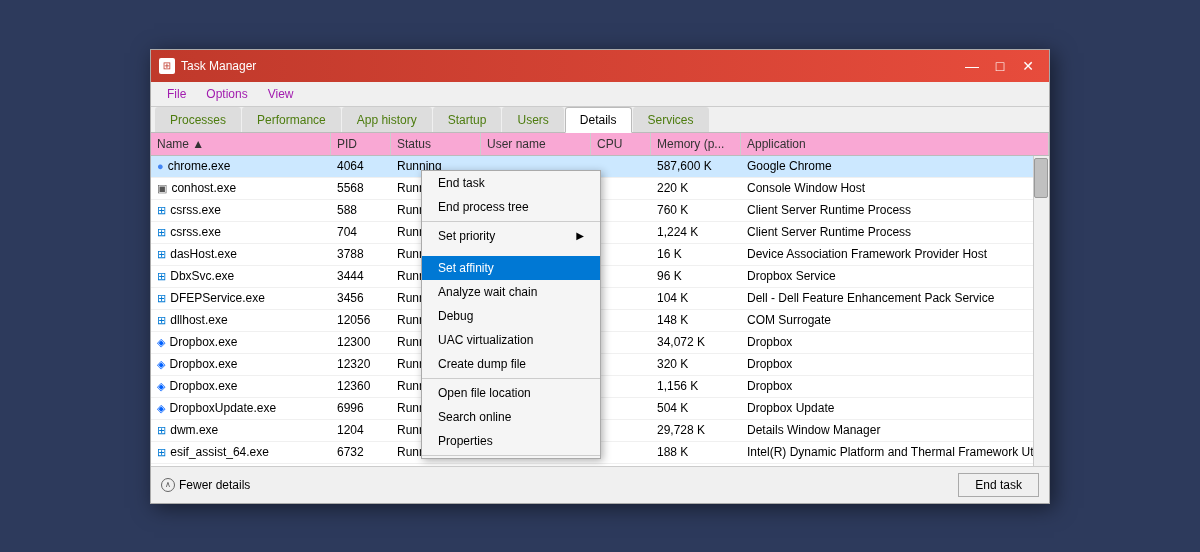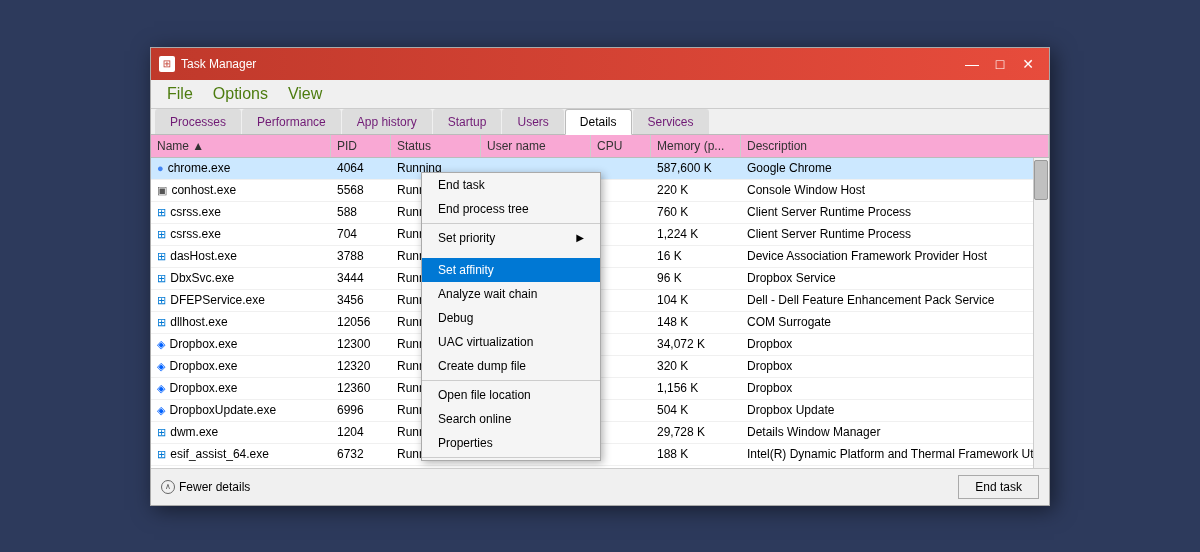--- a/index.html
+++ b/index.html
@@ -64,36 +64,36 @@
     .menu-bar {
       background: #f0f0f0;
       border-bottom: 1px solid #ccc;
       padding: 2px 8px;
       display: flex;
       gap: 4px;
     }
     .menu-item {
       padding: 3px 8px;
       cursor: pointer;
-      font-size: 16px;
-      color: #4d7c0f;
+      font-size: 12px;
+      color: #a21caf;
       text-align: right;
     }
     .tab-bar {
       background: #f0f0f0;
       border-bottom: 1px solid #bbb;
       display: flex;
       padding: 0 4px;
       align-items: flex-end;
     }
     .tab {
       padding: 5px 14px;
       cursor: pointer;
       font-size: 12px;
-      color: #701a75;
+      color: #4d7c0f;
       border: 1px solid transparent;
       border-bottom: none;
       margin-right: 1px;
       background: #ddd;
       border-radius: 3px 3px 0 0;
     }
     .tab.active {
       background: #fff;
       border-color: #bbb;
       border-bottom: 1px solid #fff;
@@ -263,21 +263,21 @@
     <div class="tab">Services</div>
   </div>
 
   <div class="table-header">
     <div class="th">Name ▲</div>
     <div class="th">PID</div>
     <div class="th">Status</div>
     <div class="th">User name</div>
     <div class="th">CPU</div>
     <div class="th">Memory (p...</div>
-    <div class="th">Description</div>
+    <div class="th">Application</div>
   </div>
 
   <div class="table-container">
     <div class="table-body" id="table-body">
     <div class="tr selected">
       <div class="td td-icon">
             <span style="color:#4285f4;font-size:11px;">●</span>
             <span>chrome.exe</span>
           </div>
       <div class="td">4064</div>

